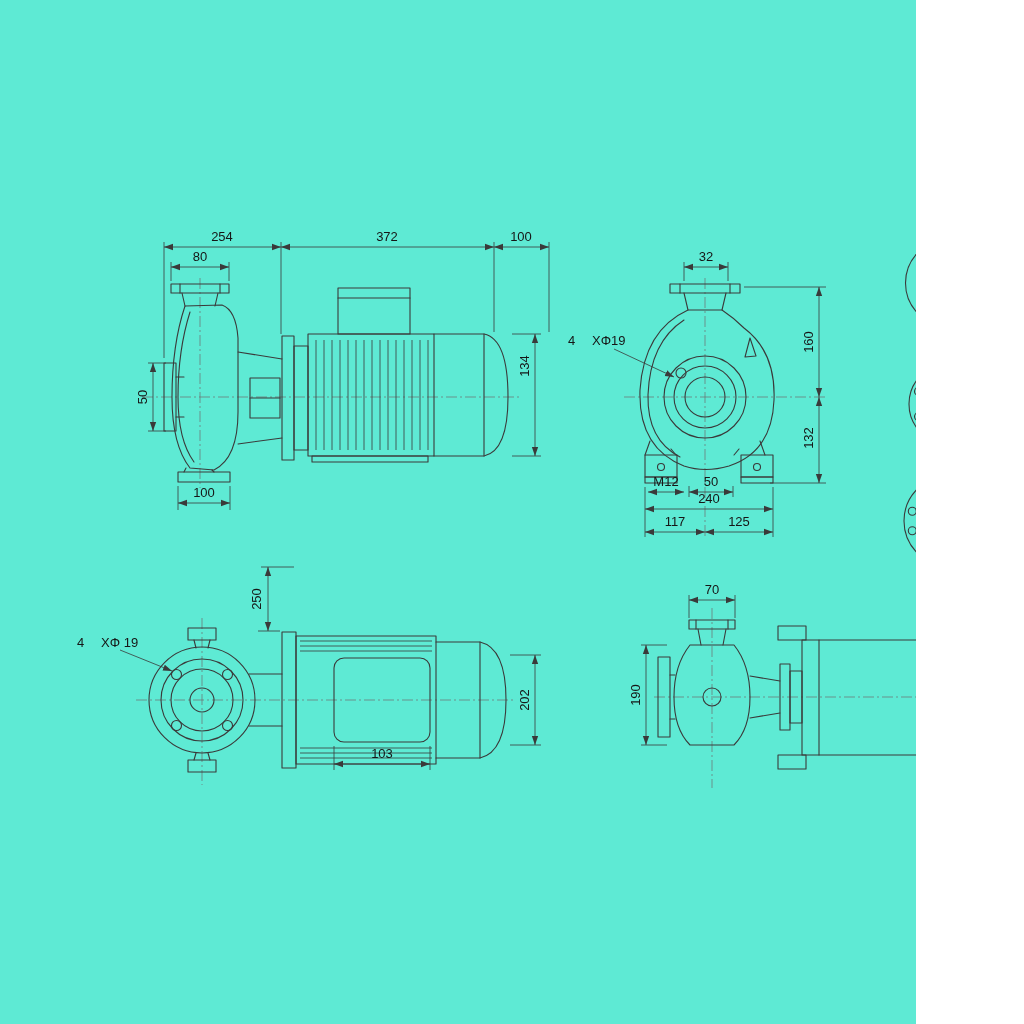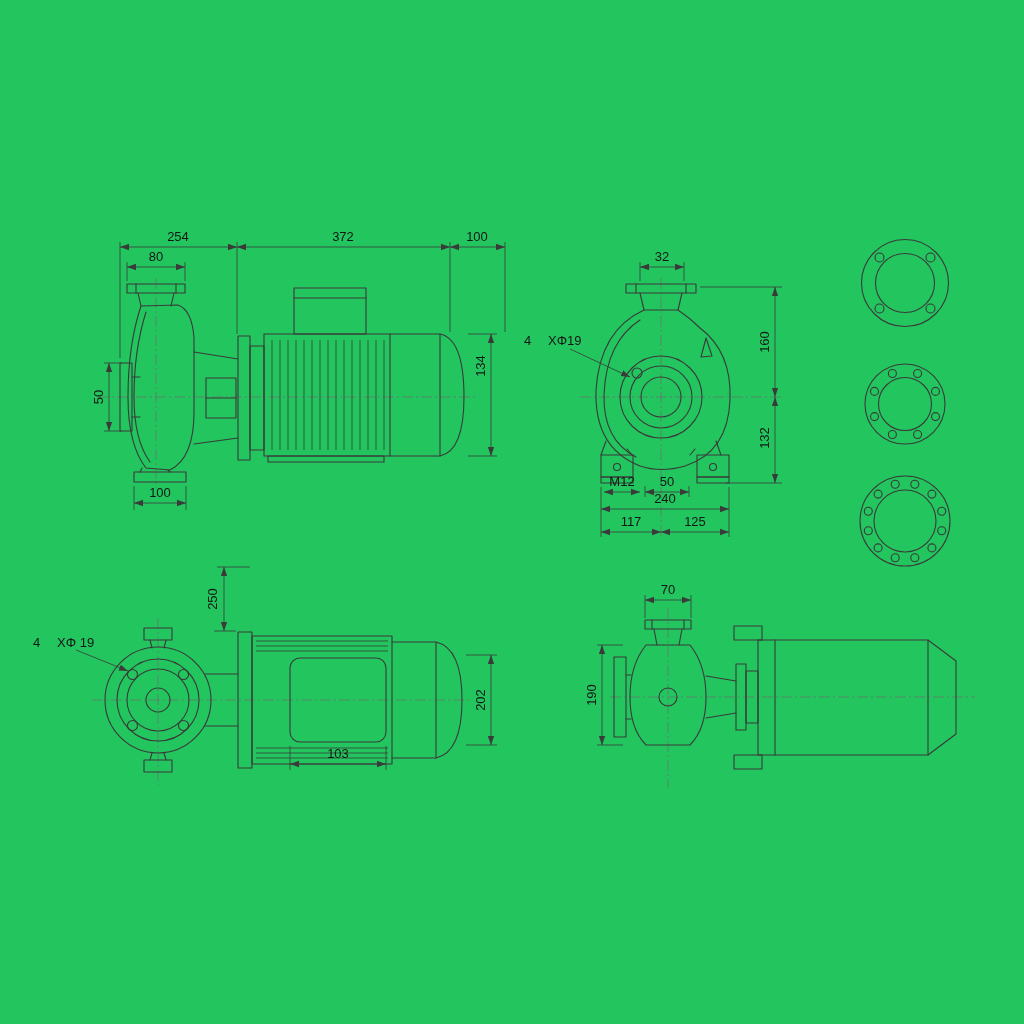--- a/index.html
+++ b/index.html
@@ -1,16 +1,16 @@
 <!DOCTYPE html>
 <html><head>
 <meta charset="utf-8">
 <style>
   html,body{margin:0;padding:0;background:#ffffff;}
-  .page{width:1024px;height:1024px;background:#22c55e;position:relative;overflow:hidden;}
+  .page{width:872px;height:1024px;background:#5eead4;position:relative;overflow:hidden;padding-left:44px;}
   svg{display:block;}
   .o{stroke:#3a3a3a;stroke-width:1.1;fill:none;stroke-linejoin:round;stroke-linecap:round;}
   .ext,.dim,.ldr{stroke:#3a3a3a;stroke-width:0.8;fill:none;}
   .cl{stroke:#6f6f6f;stroke-width:0.7;fill:none;stroke-dasharray:11 3 2 3;}
   .t{font:13px "Liberation Sans","DejaVu Sans",sans-serif;fill:#161616;text-anchor:middle;}
   .ts{font:13px "Liberation Sans","DejaVu Sans",sans-serif;fill:#161616;text-anchor:start;}
 </style>
 </head>
 <body>
 

